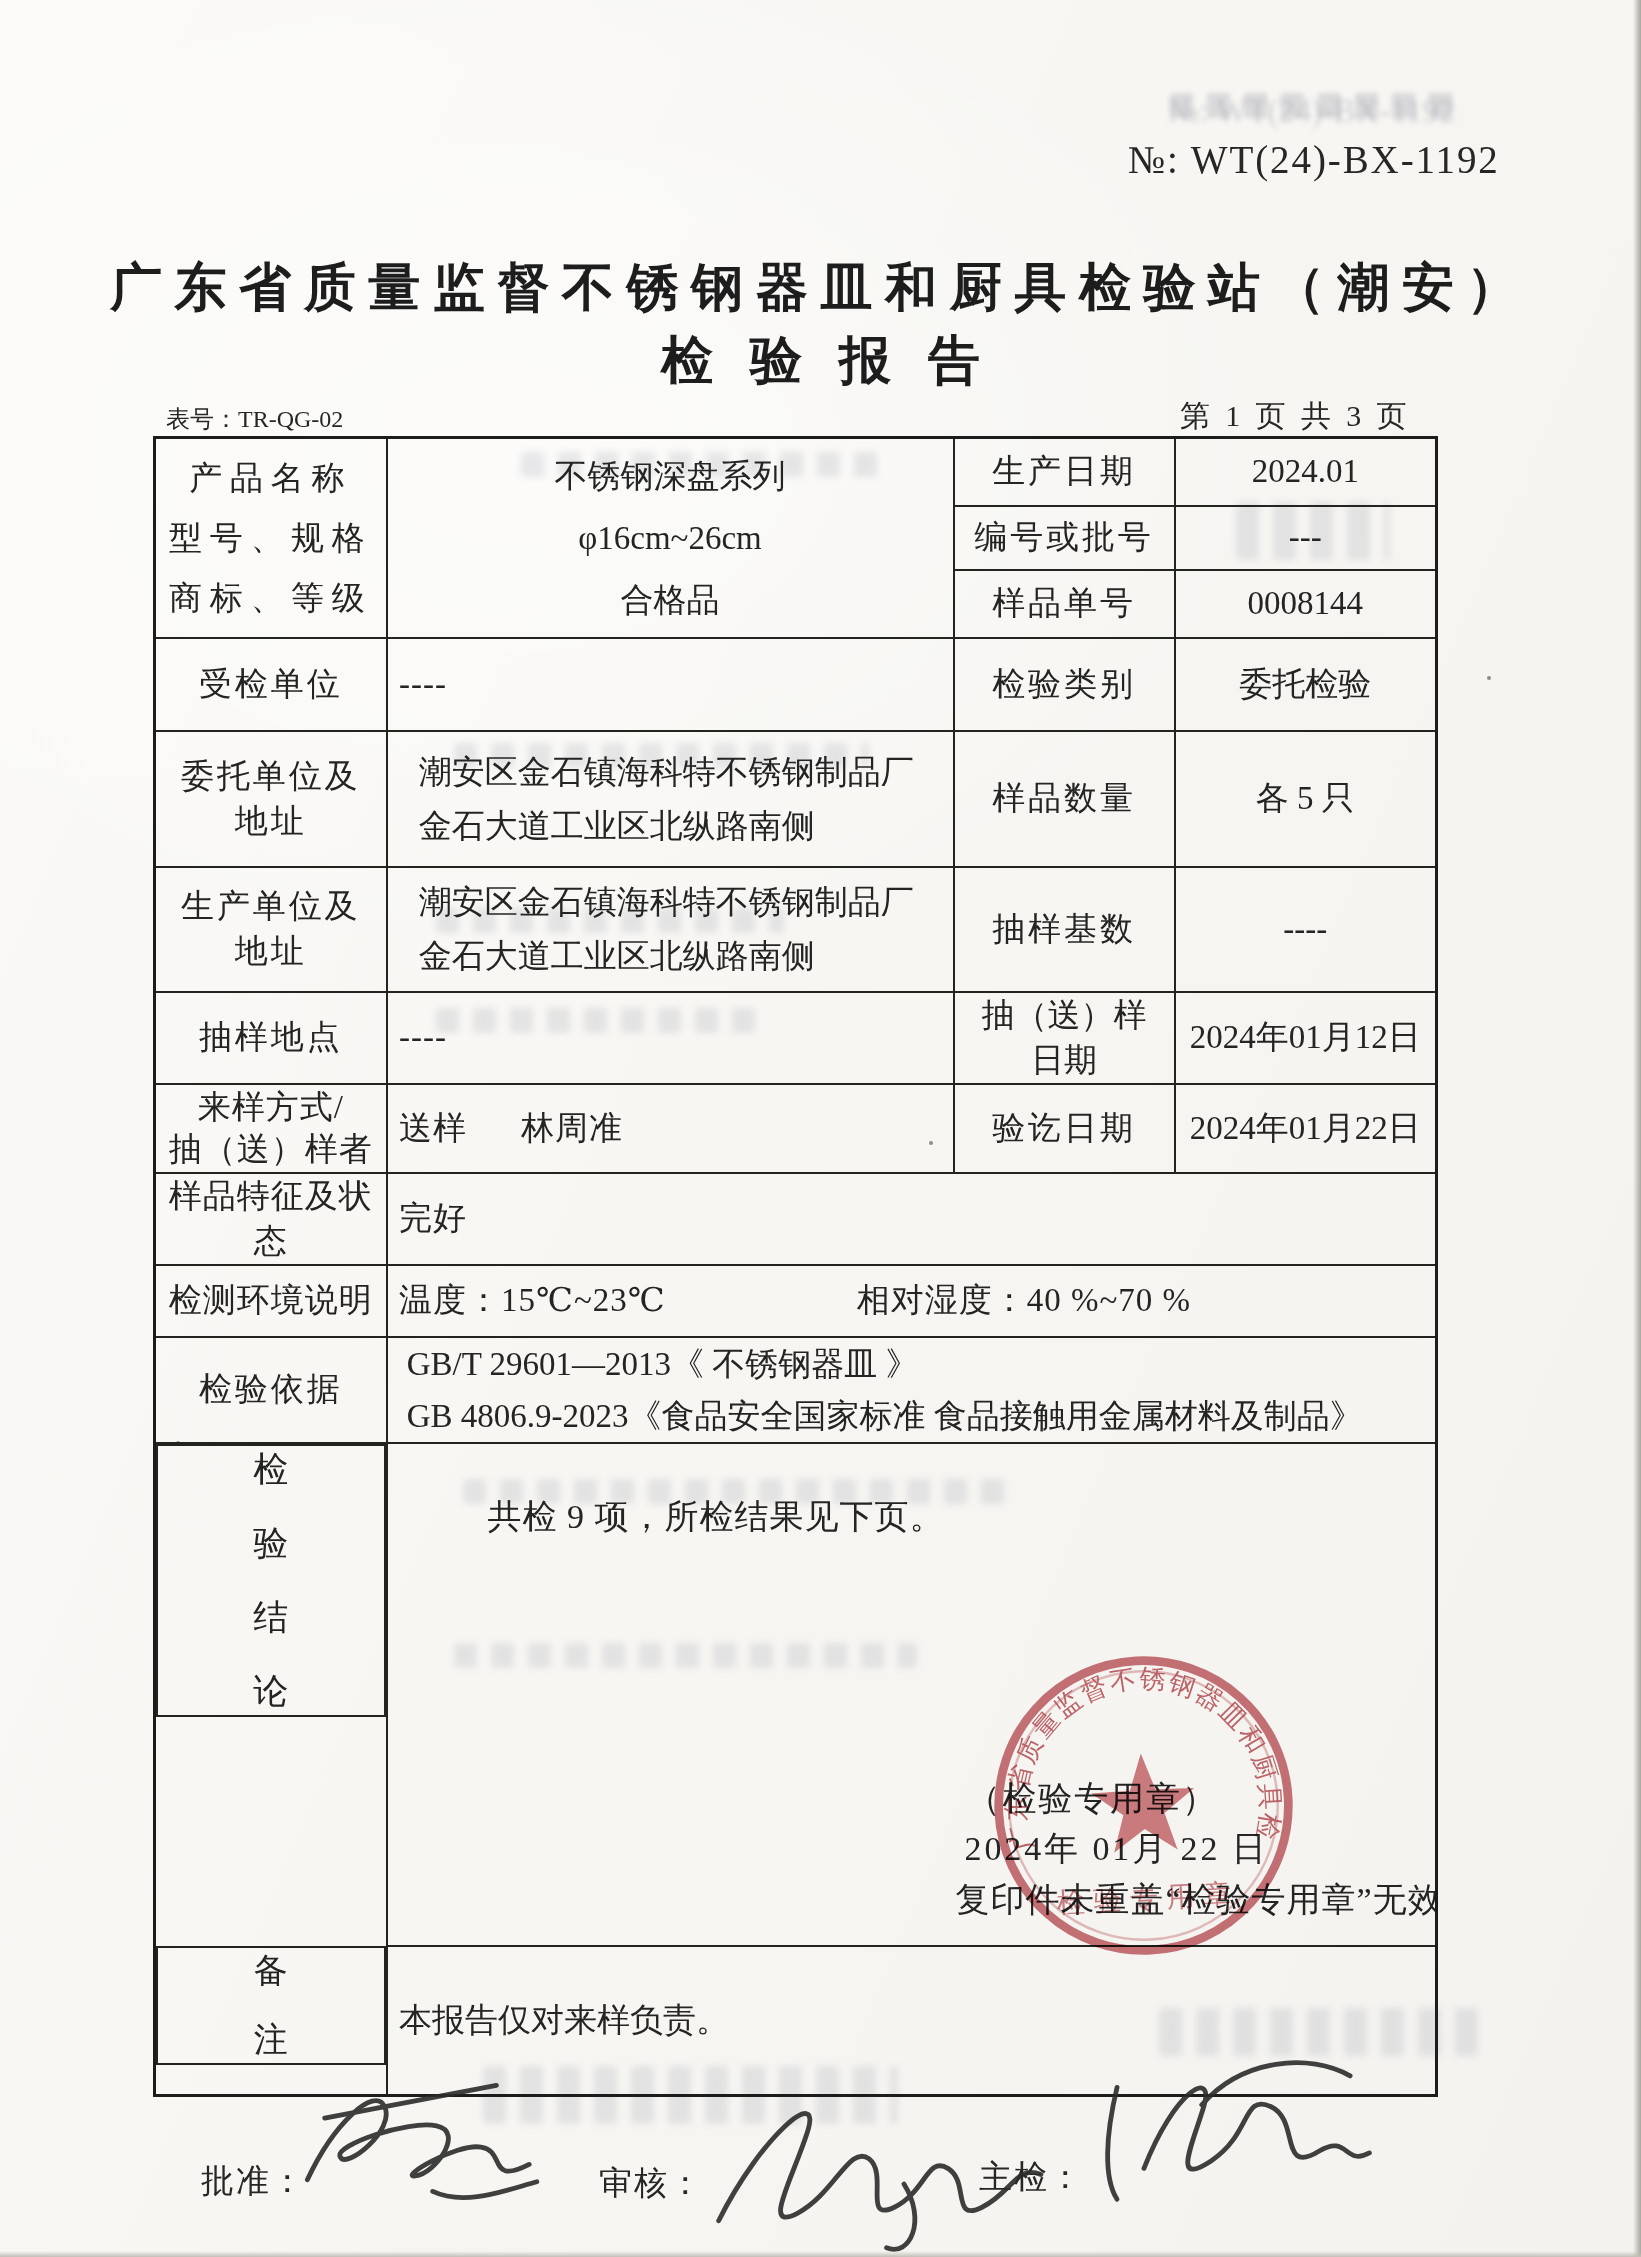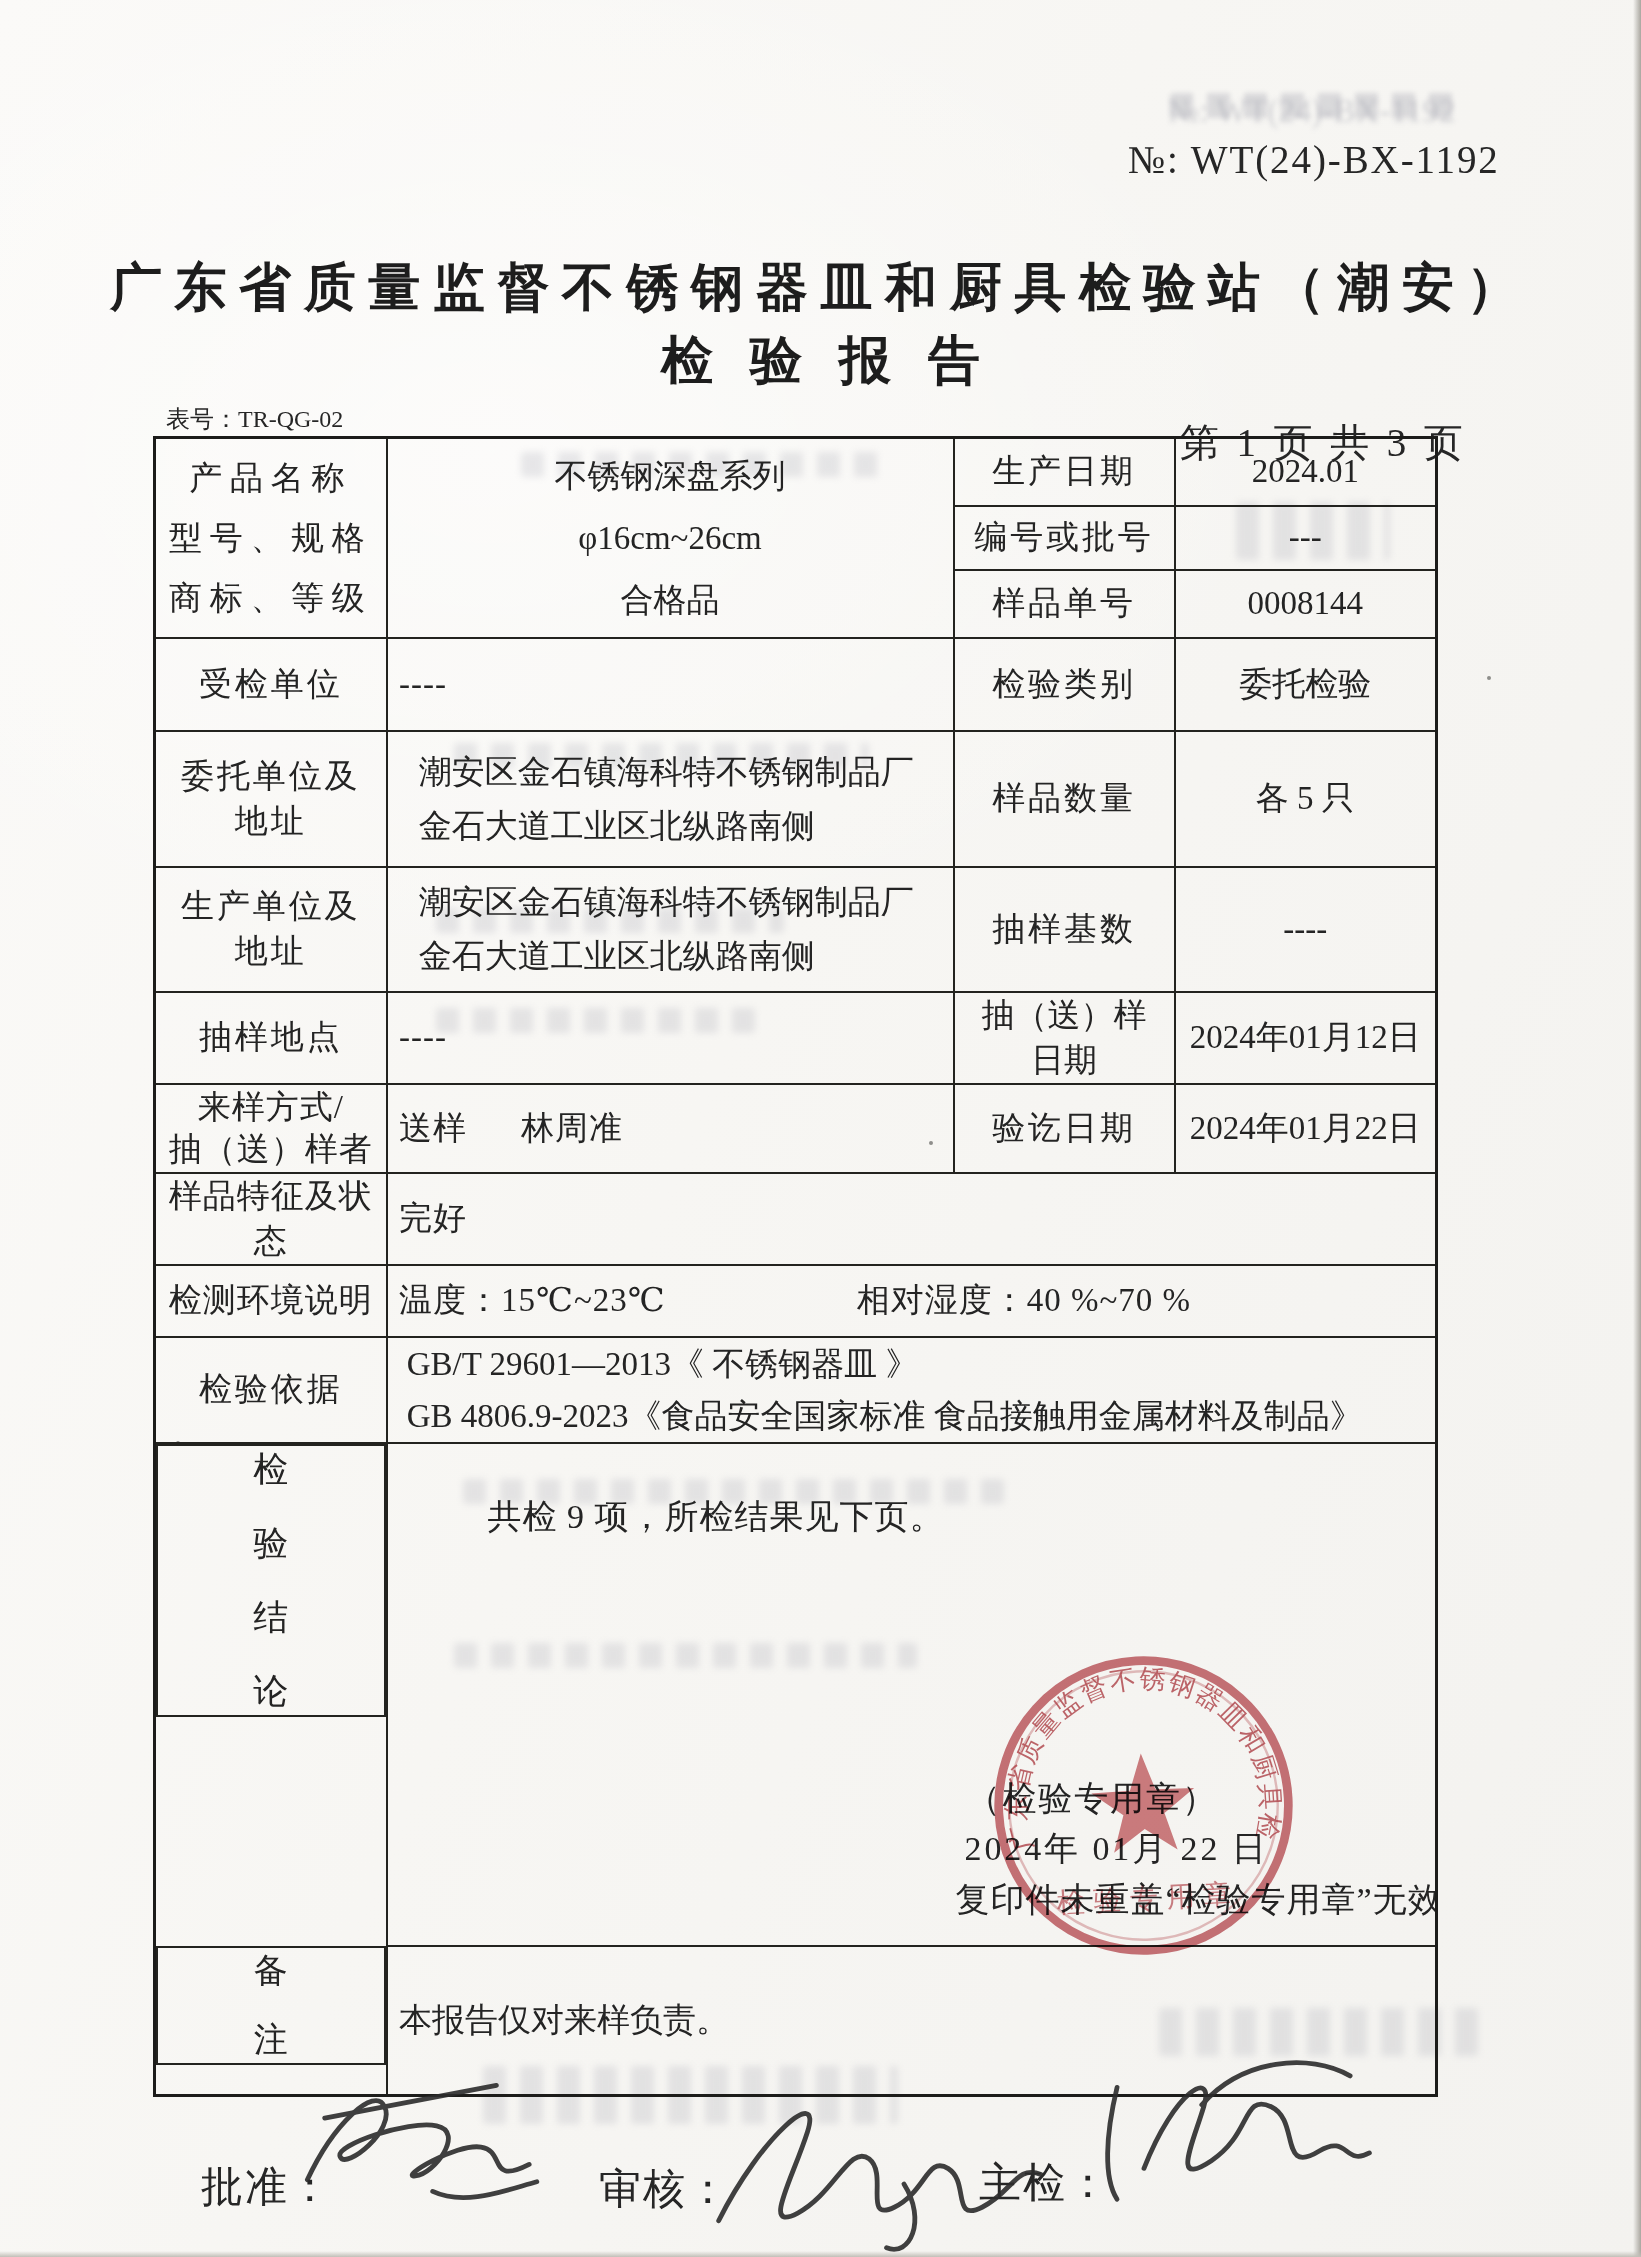--- a/index.html
+++ b/index.html
@@ -22,21 +22,21 @@
   .report-no{position:absolute;top:137px;left:1128px;font-size:39px;letter-spacing:1.9px;white-space:nowrap;}
   .ghost-text{position:absolute;top:93px;left:1168px;font-size:33px;color:#a9aab4;
     filter:blur(2.9px);opacity:.5;white-space:nowrap;}
 
   .title{position:absolute;left:0;width:100%;text-align:center;
     font-family:"Liberation Sans","DejaVu Sans",sans-serif;font-weight:bold;color:#1d1d1d;}
   .title1{top:253px;font-size:52px;letter-spacing:12.6px;}
   .title2{top:326px;font-size:52px;letter-spacing:37px;text-indent:37px;}
 
   .form-no{position:absolute;top:403px;left:166px;font-size:24px;}
-  .page-ind{position:absolute;top:416px;left:1180px;font-size:39px;letter-spacing:3.9px;white-space:nowrap;}
+  .page-ind{position:absolute;top:396px;left:1180px;font-size:30px;letter-spacing:3.9px;white-space:nowrap;}
 
   table.tbl{position:absolute;left:153px;top:436px;width:1281px;
     border-collapse:collapse;table-layout:fixed;font-size:33px;color:#242424;}
   table.tbl{border:3.9px solid #1c1c1a;}
   .tbl td{border:2.9px solid #23231f;padding:0 11.6px;vertical-align:middle;overflow:hidden;}
   .lbl{text-align:center;letter-spacing:2.9px;}
   .plabel div{line-height:60px;letter-spacing:7.7px;text-align:center;}
   .pvalue div{line-height:62px;text-align:center;}
   .ctr{text-align:center;}
   .dash-left{padding-left:25px;letter-spacing:1px;}
@@ -50,21 +50,21 @@
   .concl-summary{position:absolute;left:100px;top:50px;font-size:34px;letter-spacing:1px;white-space:nowrap;}
   .seal-line{position:absolute;white-space:nowrap;font-size:34px;}
   .seal-note{left:579px;top:332px;letter-spacing:1.9px;}
   .seal-date{left:577px;top:382px;letter-spacing:2.9px;}
   .copy-note{left:568px;top:433px;letter-spacing:1px;}
   .remark-note{padding-left:21px;}
 
   .stamp{position:absolute;left:989px;top:1651px;width:309px;height:309px;
     mix-blend-mode:multiply;transform:rotate(-3deg);}
 
-  .footer-label{position:absolute;font-size:42px;letter-spacing:1.9px;white-space:nowrap;}
+  .footer-label{position:absolute;font-size:33px;letter-spacing:1.9px;white-space:nowrap;}
   .lab-approve{left:201px;top:2159px;}
   .lab-review{left:599px;top:2161px;}
   .lab-inspect{left:979px;top:2155px;}
   .sig{position:absolute;}
   .sig1{left:290px;top:2066px;}
   .sig2{left:705px;top:2076px;}
   .sig3{left:1086px;top:2047px;}
 
   .ghost{position:absolute;height:25px;border-radius:3.9px;filter:blur(2.9px);opacity:.32;
     background:repeating-linear-gradient(90deg,#9fa0ac 0 23px,rgba(0,0,0,0) 23px 37px);}

